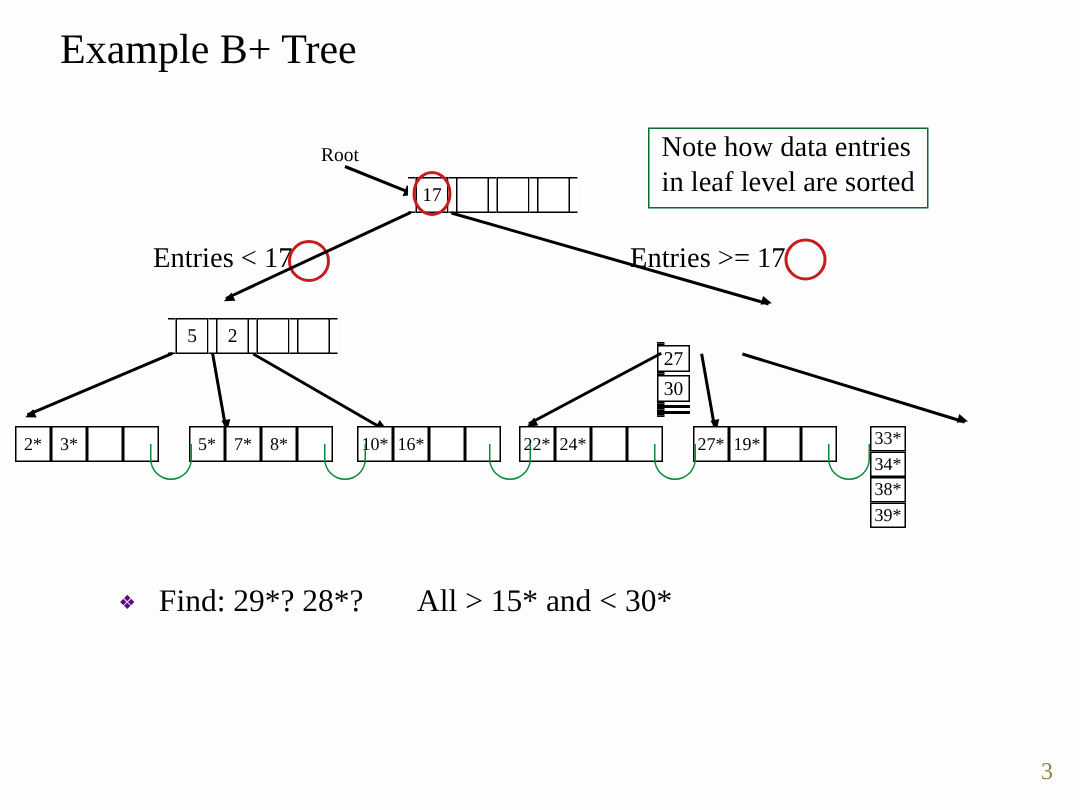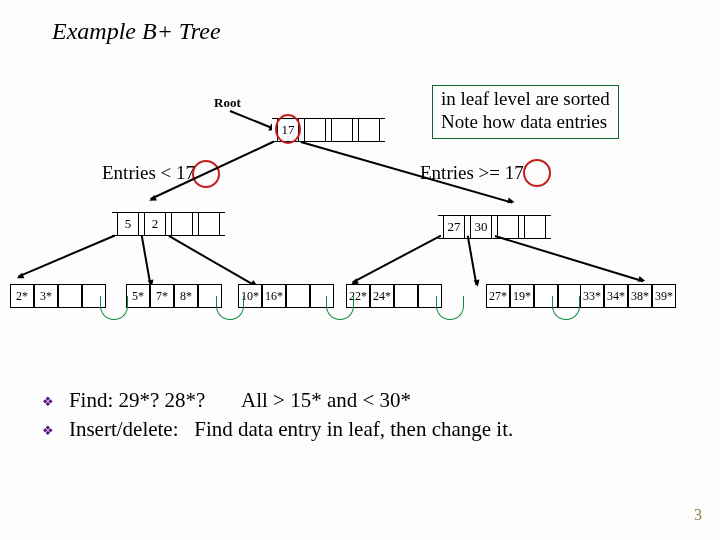--- a/index.html
+++ b/index.html
@@ -7,32 +7,31 @@
     margin: 0;
     width: 720px;
     height: 540px;
     background: #fdfdfd;
     font-family: "Times New Roman", serif;
     position: relative;
     overflow: hidden;
   }
   .title {
     position: absolute;
-    left: 52px;
+    left: 40px;
     top: 18px;
-    font-size: 24px;
-    font-style: italic;
+    font-size: 28px;
     color: #000;
   }
   .root-label {
     position: absolute;
     left: 214px;
     top: 95px;
     font-size: 13px;
-    font-weight: bold;
+    font-weight: normal;
     font-family: "Times New Roman", serif;
   }
   .callout {
     position: absolute;
     left: 432px;
     top: 85px;
     border: 1px solid #0a6b2a;
     padding: 2px 8px 4px 8px;
     font-size: 19px;
     line-height: 1.2;
@@ -110,21 +109,21 @@
     border: 1.5px solid #0a8a3a;
     border-top: none;
     border-radius: 0 0 14px 14px;
   }
   .bullets {
     position: absolute;
     left: 42px;
     top: 388px;
     font-size: 21px;
   }
-  .bullets .row { margin-bottom: 4px; }
+  .bullets .row { margin-bottom: 4px; margin-left: 37px; }
   .bullets .dia {
     color: #5a0e82;
     font-size: 13px;
     margin-right: 10px;
     vertical-align: 1px;
   }
   .pagenum {
     position: absolute;
     right: 18px;
     bottom: 16px;
@@ -134,22 +133,22 @@
 </style>
 </head>
 <body>
 
 <div class="title">Example B+ Tree</div>
 
 <div class="root-label">Root</div>
 <div class="root-arrow"></div>
 
 <div class="callout">
+  <div>Note how data entries</div>
   <div>in leaf level are sorted</div>
-  <div>Note how data entries</div>
 </div>
 
 <div class="node" style="left:272px; top:118px;">
   <div class="sep"></div>
   <div class="cell">17</div>
   <div class="sep"></div>
   <div class="cell"></div>
   <div class="sep"></div>
   <div class="cell"></div>
   <div class="sep"></div>
@@ -171,21 +170,21 @@
   <div class="cell">5</div>
   <div class="sep"></div>
   <div class="cell">2</div>
   <div class="sep"></div>
   <div class="cell"></div>
   <div class="sep"></div>
   <div class="cell"></div>
   <div class="sep"></div>
 </div>
 
-<div class="node" style="left:438px; top:215px;">
+<div class="node" style="left:438px; top:228px;flex-direction:column;">
   <div class="sep"></div>
   <div class="cell">27</div>
   <div class="sep"></div>
   <div class="cell">30</div>
   <div class="sep"></div>
   <div class="cell"></div>
   <div class="sep"></div>
   <div class="cell"></div>
   <div class="sep"></div>
 </div>
@@ -215,47 +214,41 @@
   <div class="cell">16*</div>
   <div class="cell"></div>
   <div class="cell"></div>
 </div>
 <div class="node leaf" style="left:346px; top:284px;text-align:center;">
   <div class="cell">22*</div>
   <div class="cell">24*</div>
   <div class="cell"></div>
   <div class="cell"></div>
 </div>
-<div class="node leaf" style="left:486px; top:284px;">
+<div class="node leaf" style="left:462px; top:284px;">
   <div class="cell">27*</div>
   <div class="cell">19*</div>
   <div class="cell"></div>
   <div class="cell"></div>
 </div>
-<div class="node leaf" style="left:580px; top:284px;">
+<div class="node leaf" style="left:580px; top:284px;flex-direction:column;">
   <div class="cell">33*</div>
   <div class="cell">34*</div>
   <div class="cell">38*</div>
   <div class="cell">39*</div>
 </div>
 
 <div class="curve" style="left:100px; top:296px;"></div>
 <div class="curve" style="left:216px; top:296px;"></div>
 <div class="curve" style="left:326px; top:296px;"></div>
 <div class="curve" style="left:436px; top:296px;"></div>
 <div class="curve" style="left:552px; top:296px;"></div>
 
 <div class="bullets">
   <div class="row">
     <span class="dia">❖</span>
     <span>Find:   29*?     28*?</span>
     &nbsp;&nbsp;&nbsp;&nbsp;&nbsp;
     <span>All &gt; 15* and &lt; 30*</span>
   </div>
-  <div class="row">
-    <span class="dia">❖</span>
-    <span>Insert/delete:</span>
-    &nbsp;
-    <span>Find data entry in leaf, then change it.</span>
-  </div>
 </div>
 
 <div class="pagenum">3</div>
 
 </body></html>

